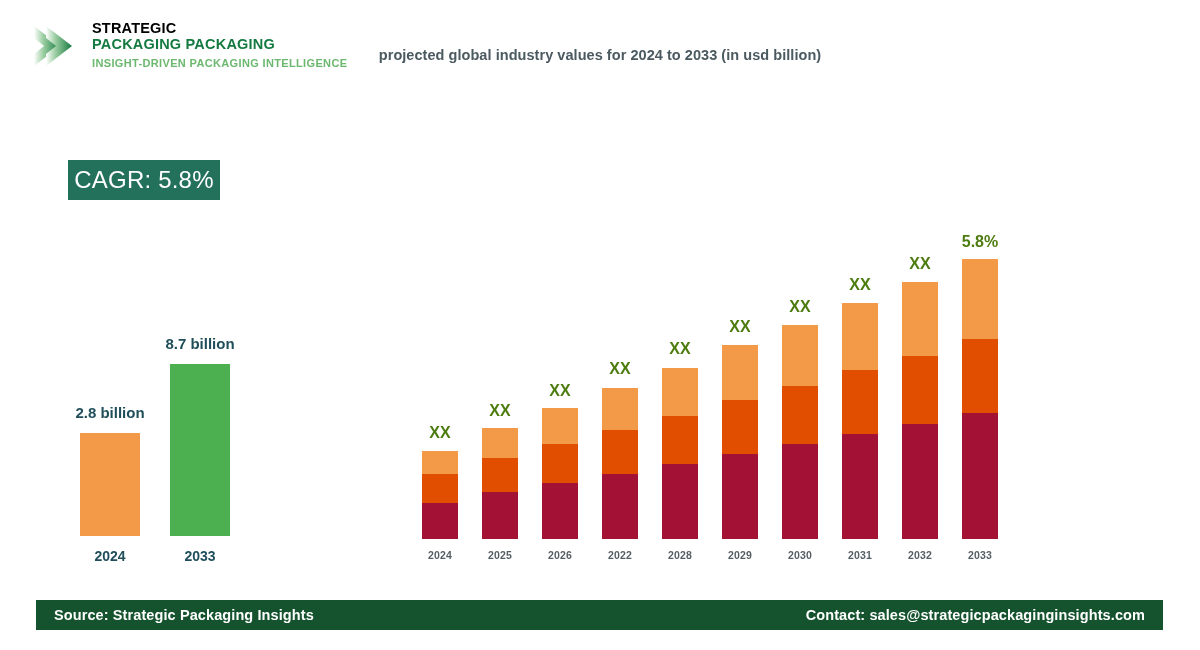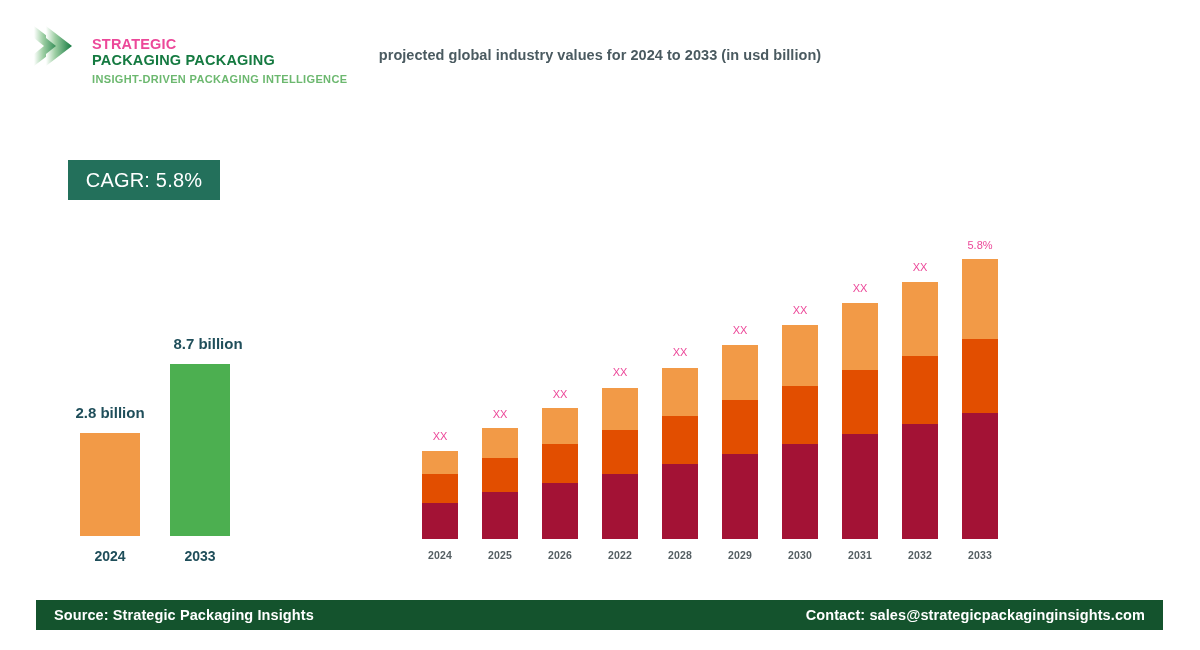--- a/index.html
+++ b/index.html
@@ -83,21 +83,21 @@
     top: 160px;
     width: 152px;
     height: 40px;
     background: #23705b;
     display: flex;
     align-items: center;
     justify-content: center;
   }
   #cagr-badge-label {
     color: #ffffff;
-    font-size: 20px;
+    font-size: 24px;
     letter-spacing: 0.2px;
   }
 
   
   #left-chart {
     position: absolute;
     left: 40px;
     top: 300px;
     width: 260px;
     height: 270px;
@@ -151,23 +151,23 @@
     width: 36px;
   }
   .sb-seg {
     width: 100%;
   }
   .sb-toplabel {
     position: absolute;
     width: 60px;
     left: -10px;
     text-align: center;
-    font-size: 11px;
-    font-weight: normal;
-    color: #ec4899;
+    font-size: 16px;
+    font-weight: bold;
+    color: #4d7c0f;
     white-space: nowrap;
   }
   .sb-cat {
     position: absolute;
     bottom: 4px;
     left: -6px;
     width: 52px;
     text-align: center;
     font-size: 10.5px;
     font-weight: bold;
@@ -208,21 +208,21 @@
           <stop offset="0%" stop-color="#ffffff"></stop>
           <stop offset="35%" stop-color="#9ecfa4"></stop>
           <stop offset="100%" stop-color="#157a41"></stop>
         </linearGradient>
       </defs>
       <path d="M4 8 L30 28 L4 48 L4 36 L14 28 L4 20 Z" fill="url(#chevGrad)"></path>
       <path d="M16 8 L42 28 L16 48 L16 36 L26 28 L16 20 Z" fill="url(#chevGrad)"></path>
     </svg>
   </div>
   <div id="logo-text">
-    <div class="logo-line" style="color: #ec4899; margin-top: 16px;">STRATEGIC</div>
+    <div class="logo-line" style="color: #000000;">STRATEGIC</div>
     <div class="logo-line" style="color: rgb(21, 122, 65);">PACKAGING PACKAGING</div>
     <div id="logo-tagline" style="color: rgb(108, 184, 111);">INSIGHT-DRIVEN PACKAGING INTELLIGENCE</div>
   </div>
 </div>
 
 <div id="title-block">
   <div id="chart-subtitle">projected global industry values for 2024 to 2033 (in usd billion)</div>
 </div>
 
 <div id="cagr-badge" style="background: rgb(35, 112, 91);">
@@ -231,21 +231,21 @@
 
 <div id="left-chart">
     <div class="lc-col" style="left: 40px; height: 103px;">
       <div class="lc-bar" style="height: 103px; background: rgb(242, 154, 71);"></div>
     </div>
     <div class="lc-value" style="left: -10px; bottom: 149px;">2.8 billion</div>
     <div class="lc-cat" style="left: 40px;">2024</div>
     <div class="lc-col" style="left: 130px; height: 172px;">
       <div class="lc-bar" style="height: 172px; background: rgb(76, 175, 80);"></div>
     </div>
-    <div class="lc-value" style="left: 88px; bottom: 218px; margin-top: 21px;">8.7 billion</div>
+    <div class="lc-value" style="left: 80px; bottom: 218px; margin-top: 21px;">8.7 billion</div>
     <div class="lc-cat" style="left: 130px;">2033</div>
   </div>
 
 <div id="stacked-chart">
     <div class="sb-col" style="left: 20px; height: 330px;">
       <div class="sb-stack">
         <div class="sb-seg" style="height: 23px; background: rgb(242, 154, 71);"></div>
         <div class="sb-seg" style="height: 29px; background: rgb(226, 78, 0);"></div>
         <div class="sb-seg" style="height: 36px; background: rgb(163, 18, 53);"></div>
       </div>

